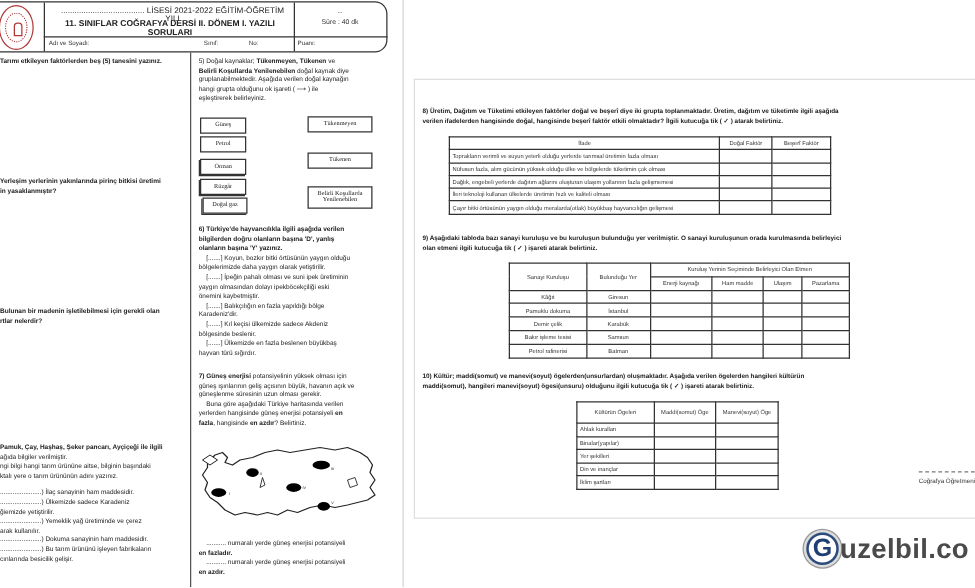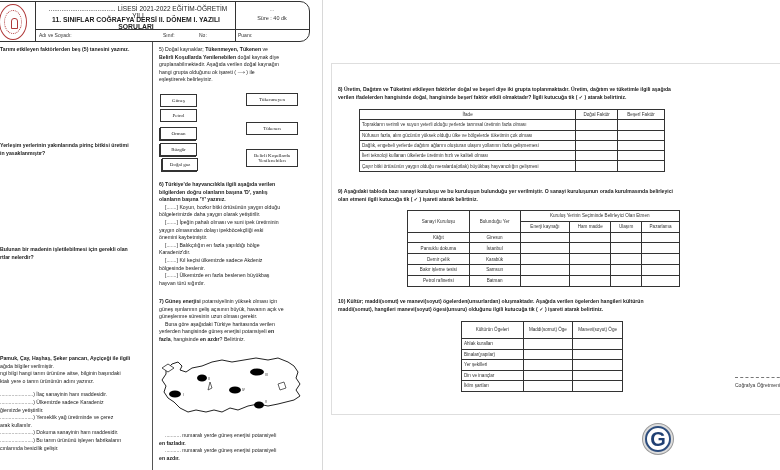--- a/index.html
+++ b/index.html
@@ -313,13 +313,14 @@
         </tr>
   </tbody>
     </table>
 </div>
 
 <div class="sig-line"></div>
 <div class="sig-text">Coğrafya Öğretmeni</div>
 
 <div class="watermark">
   <div class="wm-g">G</div>
+  <div class="wm-rest">uzelbil.co</div>
 </div>
 
 </body></html>

